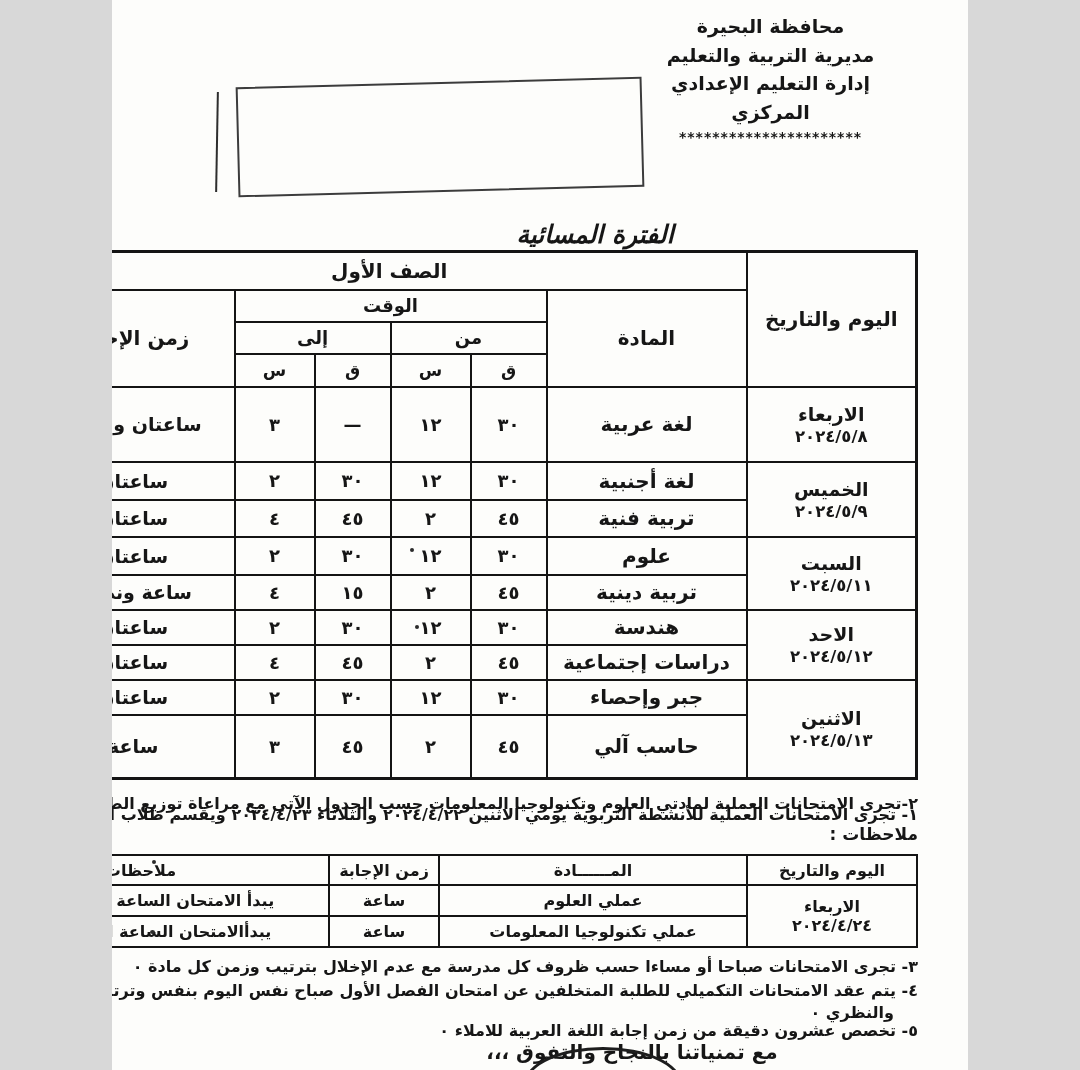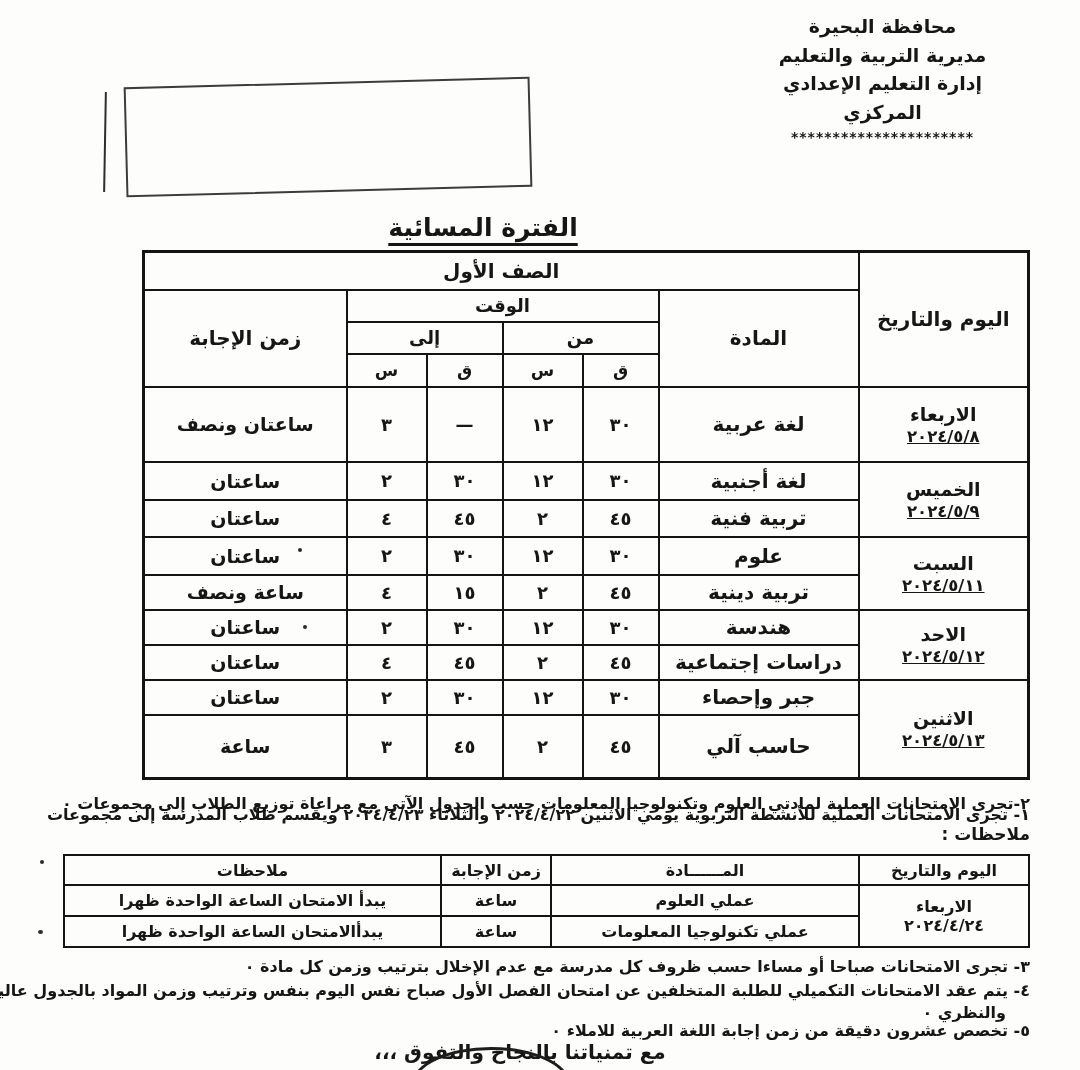--- a/index.html
+++ b/index.html
@@ -1,41 +1,41 @@
 <!DOCTYPE html>
 <html lang="ar" dir="rtl"><head>
 <meta charset="utf-8">
 <style>
   * { margin:0; padding:0; box-sizing:border-box; }
   html, body { background:#d8d8d8; }
   .page {
-    position:relative; width:1080px; height:1070px; margin:0 auto;
+    position:relative; width:856px; height:1070px; margin:0 auto;
     background:#fdfdfb; color:#161616; direction:rtl; overflow:hidden;
     font-family:"DejaVu Sans", sans-serif; font-weight:700;
   }
   
   .org { position:absolute; top:12px; right:75px; width:245px; text-align:center; font-size:19px; line-height:1.5; }
   .org .stars { font-size:14px; letter-spacing:1px; margin-top:1px; white-space:nowrap; }
   
   .box-shadow { position:absolute; top:82px; left:125px; width:406px; height:110px; border:2.5px solid #3c3c3c; transform:rotate(-1.5deg); z-index:1; }
   .box-line { position:absolute; top:92px; left:104px; height:100px; width:0; border-right:2.5px solid #2e2e2e; transform:rotate(1deg); z-index:1; }
   .title-box { position:absolute; top:86px; left:112px; width:408px; min-height:108px; border:3px solid #181818; background:#fdfdfb; z-index:2; text-align:center; font-size:21px; line-height:1.55; padding:9px 4px 11px; }
   
-  .section-title { position:absolute; top:213px; left:0; width:966px; text-align:center; font-size:25px; letter-spacing:.5px;
-    text-decoration:underline; text-decoration-thickness:2.5px; text-underline-offset:7px; }
+  .section-title { position:absolute; top:220px; left:0; width:966px; text-align:center; font-size:25px; letter-spacing:.5px;
+    text-decoration:underline; text-decoration-thickness:2.5px; text-underline-offset:7px;font-style:italic; }
   
   table { border-collapse:collapse; table-layout:fixed; text-align:center; }
   .main-table { position:absolute; top:250px; right:50px; width:885px; border:3px solid #141414; }
   .main-table td { border:2px solid #141414; padding:0 3px; vertical-align:middle; }
   .hr-a{height:38px;} .hr-b{height:32px;} .hr-c{height:32px;} .hr-d{height:33px;}
   .r1{height:75px;} .r2{height:38px;} .r3{height:37px;} .r4{height:38px;} .r5{height:35px;}
   .r6{height:35px;} .r7{height:35px;} .r8{height:35px;} .r9{height:64px;}
   .hd-lg{font-size:20px;} .hd-md{font-size:18px;} .hd-sm{font-size:17px;}
   .subj{font-size:20px;} .num{font-size:18px;} .ans{font-size:19px;}
-  .dayname{font-size:19px;} .daydate{font-size:16.5px; margin-top:2px;text-decoration:underline;}
+  .dayname{font-size:19px;} .daydate{font-size:16.5px; margin-top:2px;}
   .practical-table { position:absolute; top:854px; right:50px; width:965px; border:2.5px solid #141414; font-size:16px; }
   .practical-table td { border:2px solid #141414; padding:2px 4px; vertical-align:middle; }
   .pt-hr{height:30px;} .pt-r{height:31px;}
   
   .note { position:absolute; right:50px; width:985px; font-size:16px; text-align:right; line-height:1.35; white-space:nowrap; }
   .note-heading { top:780px; font-size:17px;margin-top:43px; }
   .note-1 { top:804px;margin-left:24px; } .note-2 { top:793px; }
   .note-3 { top:956px; } .note-4 { top:980px; }
   .note-4b { position:absolute; right:74px; top:1003px; font-size:16px; }
   .note-5 { top:1020px; }

